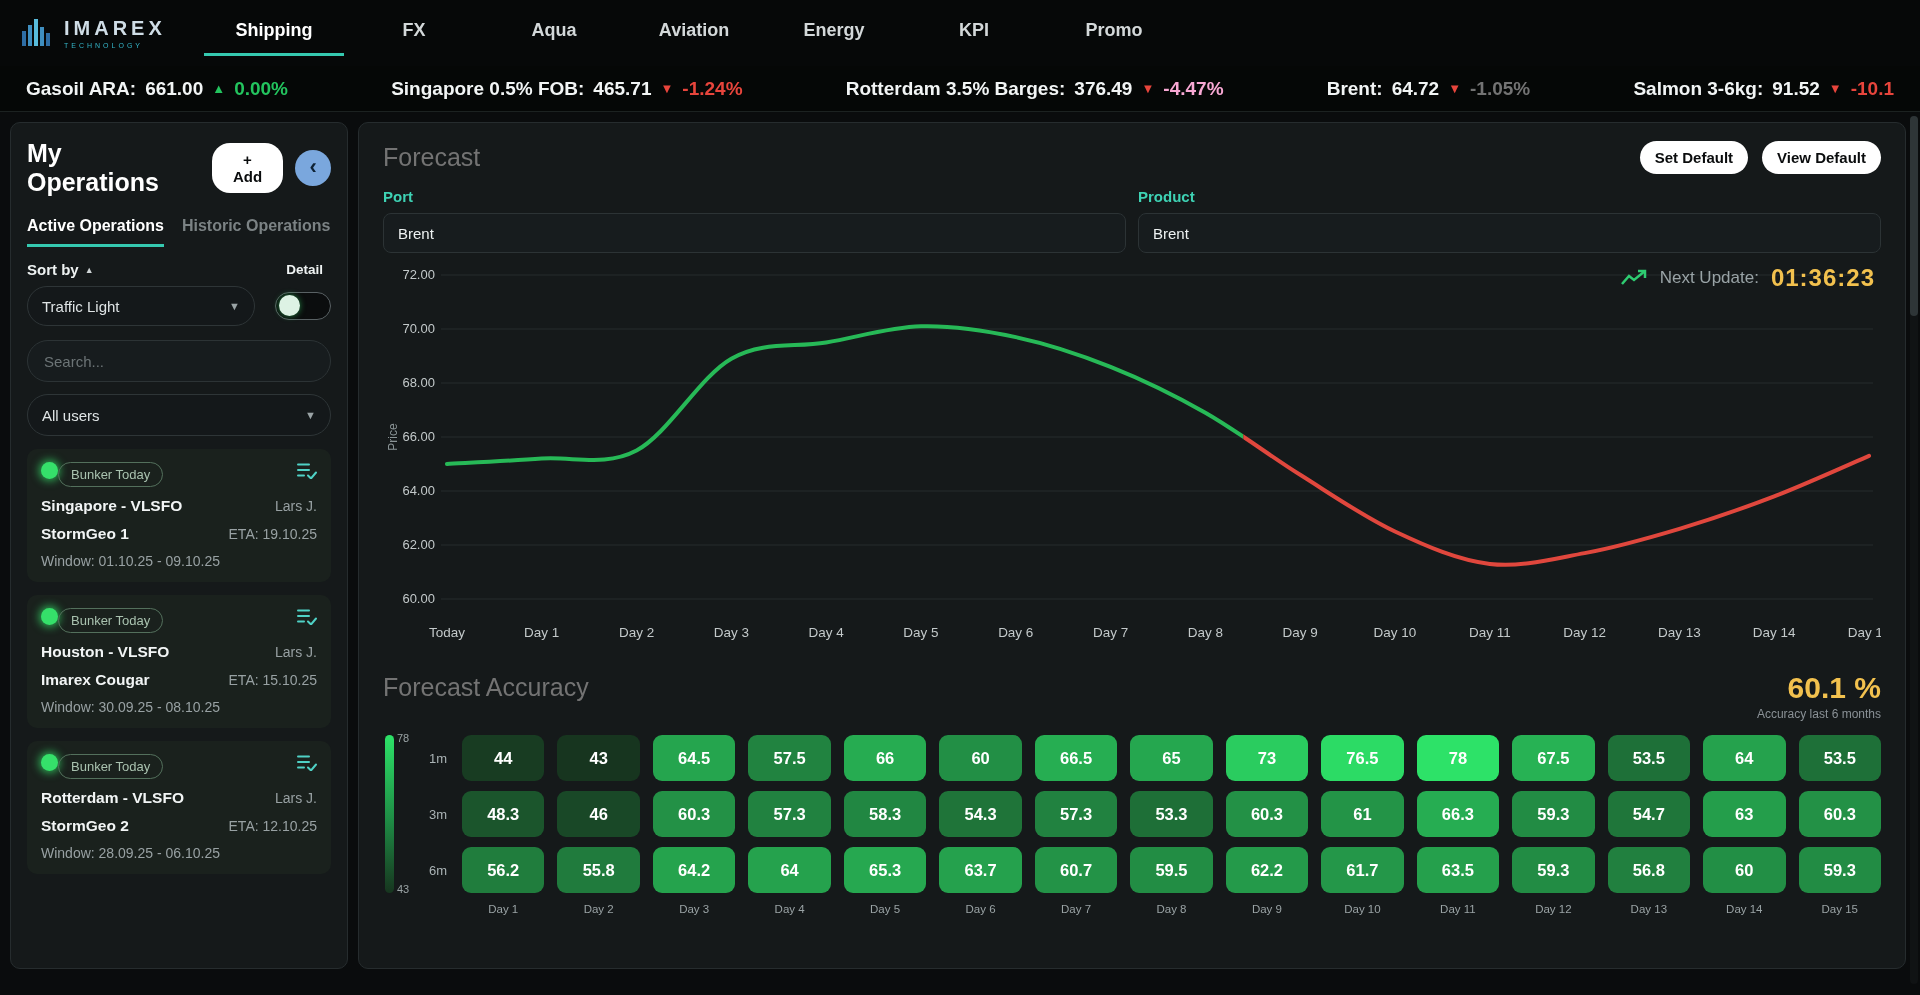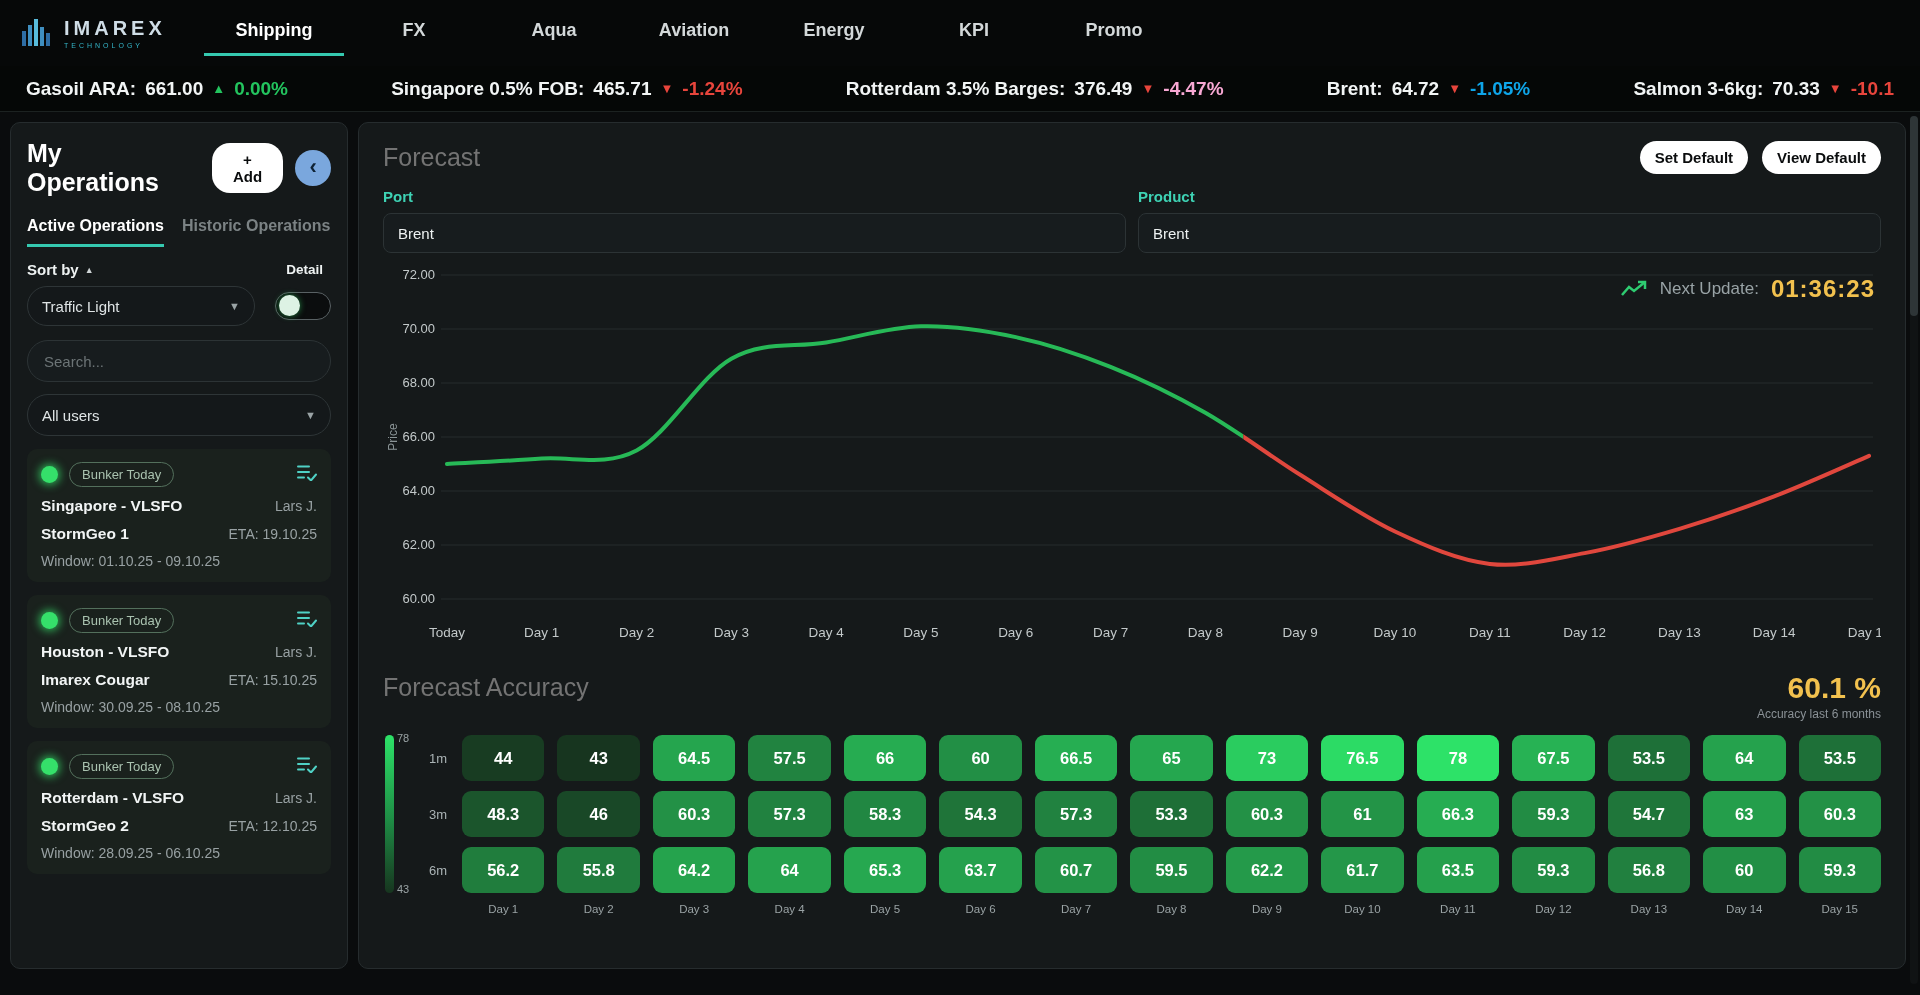--- a/index.html
+++ b/index.html
@@ -55,42 +55,42 @@
             position:relative; cursor:pointer; }
   .toggle-knob { position:absolute; left:3px; top:2px; width:21px; height:21px; border-radius:50%;
                  background:#ddf2e4; box-shadow:0 0 6px rgba(53,224,106,.55); }
   .search-input { margin-top:14px; width:100%; height:42px; border-radius:21px; background:#171c1e;
                   border:1px solid #2c3335; color:#e2e7e8; font-size:15px; padding:0 16px;
                   font-family:inherit; outline:none; }
   .search-input::placeholder { color:#6c7476; }
   .users-select { margin-top:12px; height:42px; border-radius:21px; }
 
   .op-card { background:#1a211d; border-radius:10px; padding:13px 14px; margin-top:13px; cursor:pointer; }
-  .op-top { display:flex; align-items:center; gap:11px; }
+  .op-top { display:flex; align-items:flex-start; gap:0; }
   .op-dot { width:17px; height:17px; border-radius:50%; box-shadow:0 0 9px 2px rgba(53,224,106,.75); }
   .op-badge { border:1px solid #53705c; color:#a9c2af; font-size:13px; padding:4px 12px; border-radius:14px; }
   .op-spacer { flex:1; }
   .op-row { display:flex; justify-content:space-between; align-items:baseline; margin-top:10px; }
   .op-strong { font-size:15.5px; font-weight:700; color:#f2f5f5; }
   .op-dim { font-size:14px; color:#98a1a3; }
   .op-window { margin-top:10px; }
 
   
   .main { flex:1; padding:18px 24px; position:relative; overflow:hidden; }
   .main-header { display:flex; align-items:center; }
   .section-title { color:#737373; font-size:25px; font-weight:400; }
   .main-header .btns { margin-left:auto; display:flex; gap:14px; }
   .selects-row { display:grid; grid-template-columns:1fr 1fr; gap:12px; margin-top:14px; }
   .field-label { color:#3ed2b4; font-size:15px; font-weight:700; margin-bottom:8px; }
   .field-box { height:40px; border:1px solid #2c3335; background:#171c1e; border-radius:8px;
                display:flex; align-items:center; padding:0 14px; font-size:15px; color:#eef2f2; cursor:pointer; }
 
   .chart-wrap { position:relative; margin-top:6px; }
   .chart-svg { width:100%; height:404px; display:block; }
-  .next-update { position:absolute; top:16px; right:6px; display:flex; align-items:center; gap:12px; }
+  .next-update { position:absolute; top:5px; right:6px; display:flex; align-items:center; gap:12px; }
   .nu-label { color:#99a3a6; font-size:17px; }
   .nu-value { color:#f2c14e; font-size:24px; font-weight:700; letter-spacing:1px; }
 
   .acc-header { display:flex; align-items:flex-start; margin-top:10px; }
   .acc-right { margin-left:auto; text-align:right; }
   .acc-value { color:#f2c14e; font-size:30px; font-weight:700; line-height:1; }
   .acc-sub { color:#8a9196; font-size:12px; margin-top:4px; }
 
   .heatmap { display:flex; gap:6px; margin-top:14px; }
   .scale { position:relative; width:28px; flex-shrink:0; }
@@ -154,25 +154,25 @@
     <div class="ticker-item">
     <span class="t-label">Rotterdam 3.5% Barges:</span>
     <span class="t-value">376.49</span>
     <span class="t-arrow" style="color:#e8453c">▼</span>
     <span class="t-change" style="color:#f9a8d4">-4.47%</span>
   </div>
     <div class="ticker-item">
     <span class="t-label">Brent:</span>
     <span class="t-value">64.72</span>
     <span class="t-arrow" style="color:#e8453c">▼</span>
-    <span class="t-change" style="color:#0ea5e9">-1.05%</span>
+    <span class="t-change" style="color:#737373">-1.05%</span>
   </div>
     <div class="ticker-item">
     <span class="t-label">Salmon 3-6kg:</span>
-    <span class="t-value">70.33</span>
+    <span class="t-value">91.52</span>
     <span class="t-arrow" style="color:#e8453c">▼</span>
     <span class="t-change" style="color:#e8453c">-10.1</span>
   </div>
   </div>
 
 <div class="content">
 
   <aside class="panel sidebar">
     <div class="sb-header">
       <span class="sb-title">My Operations</span>

